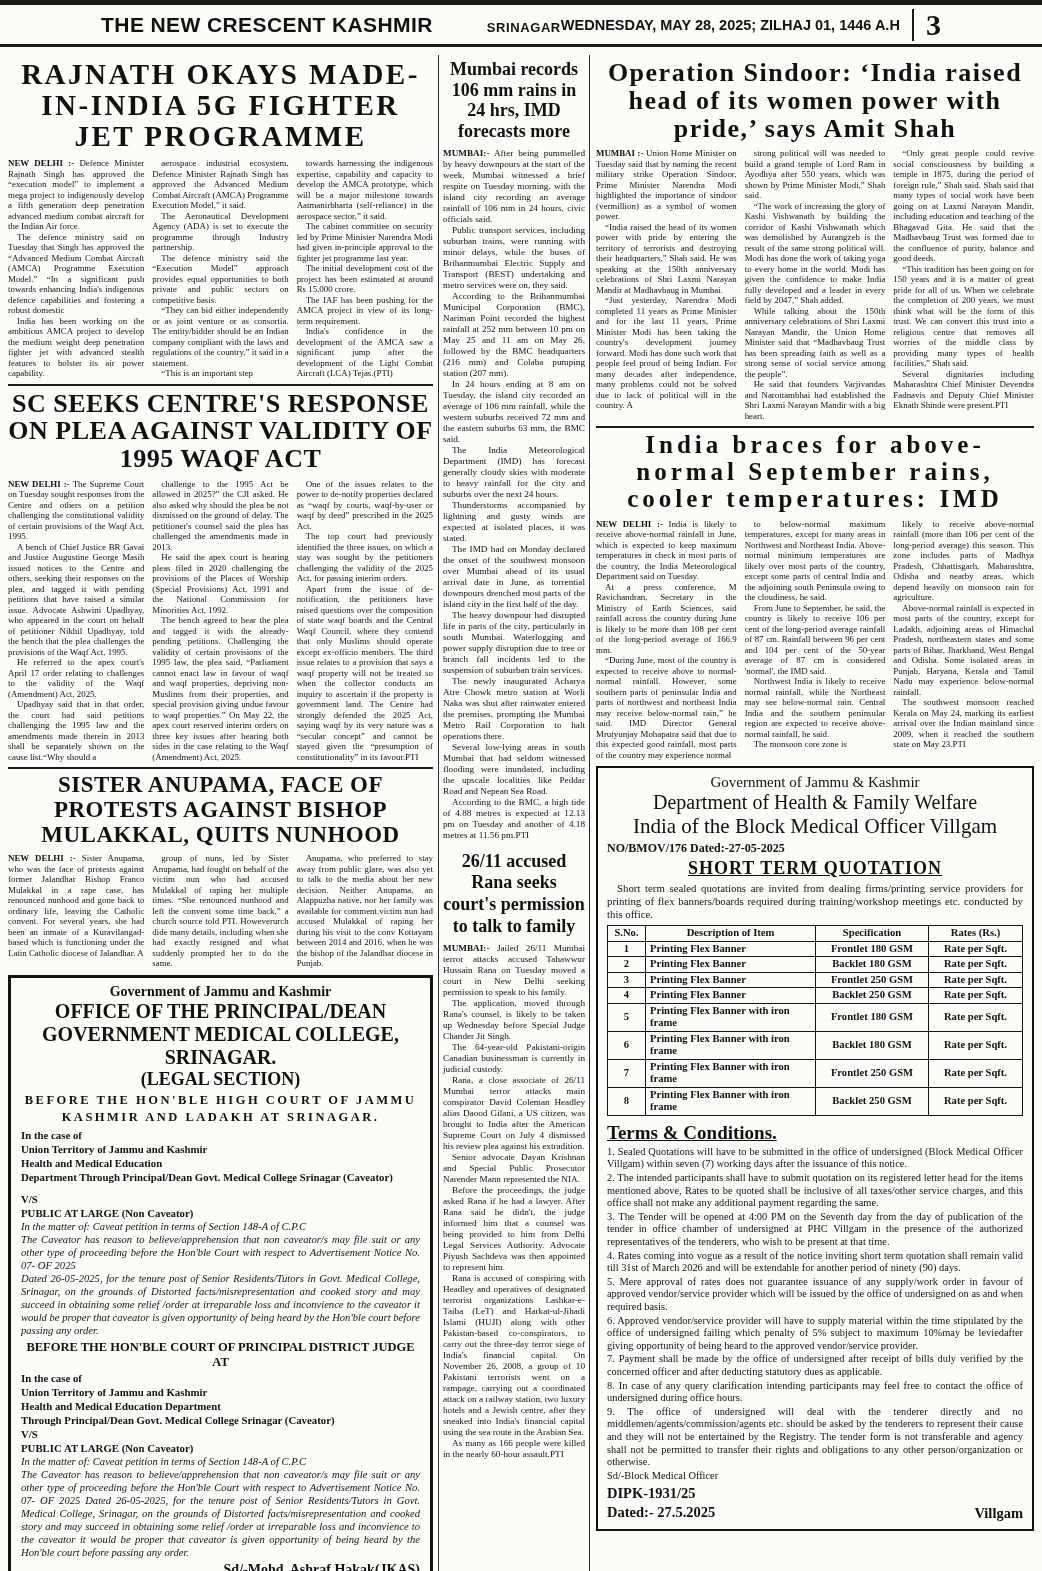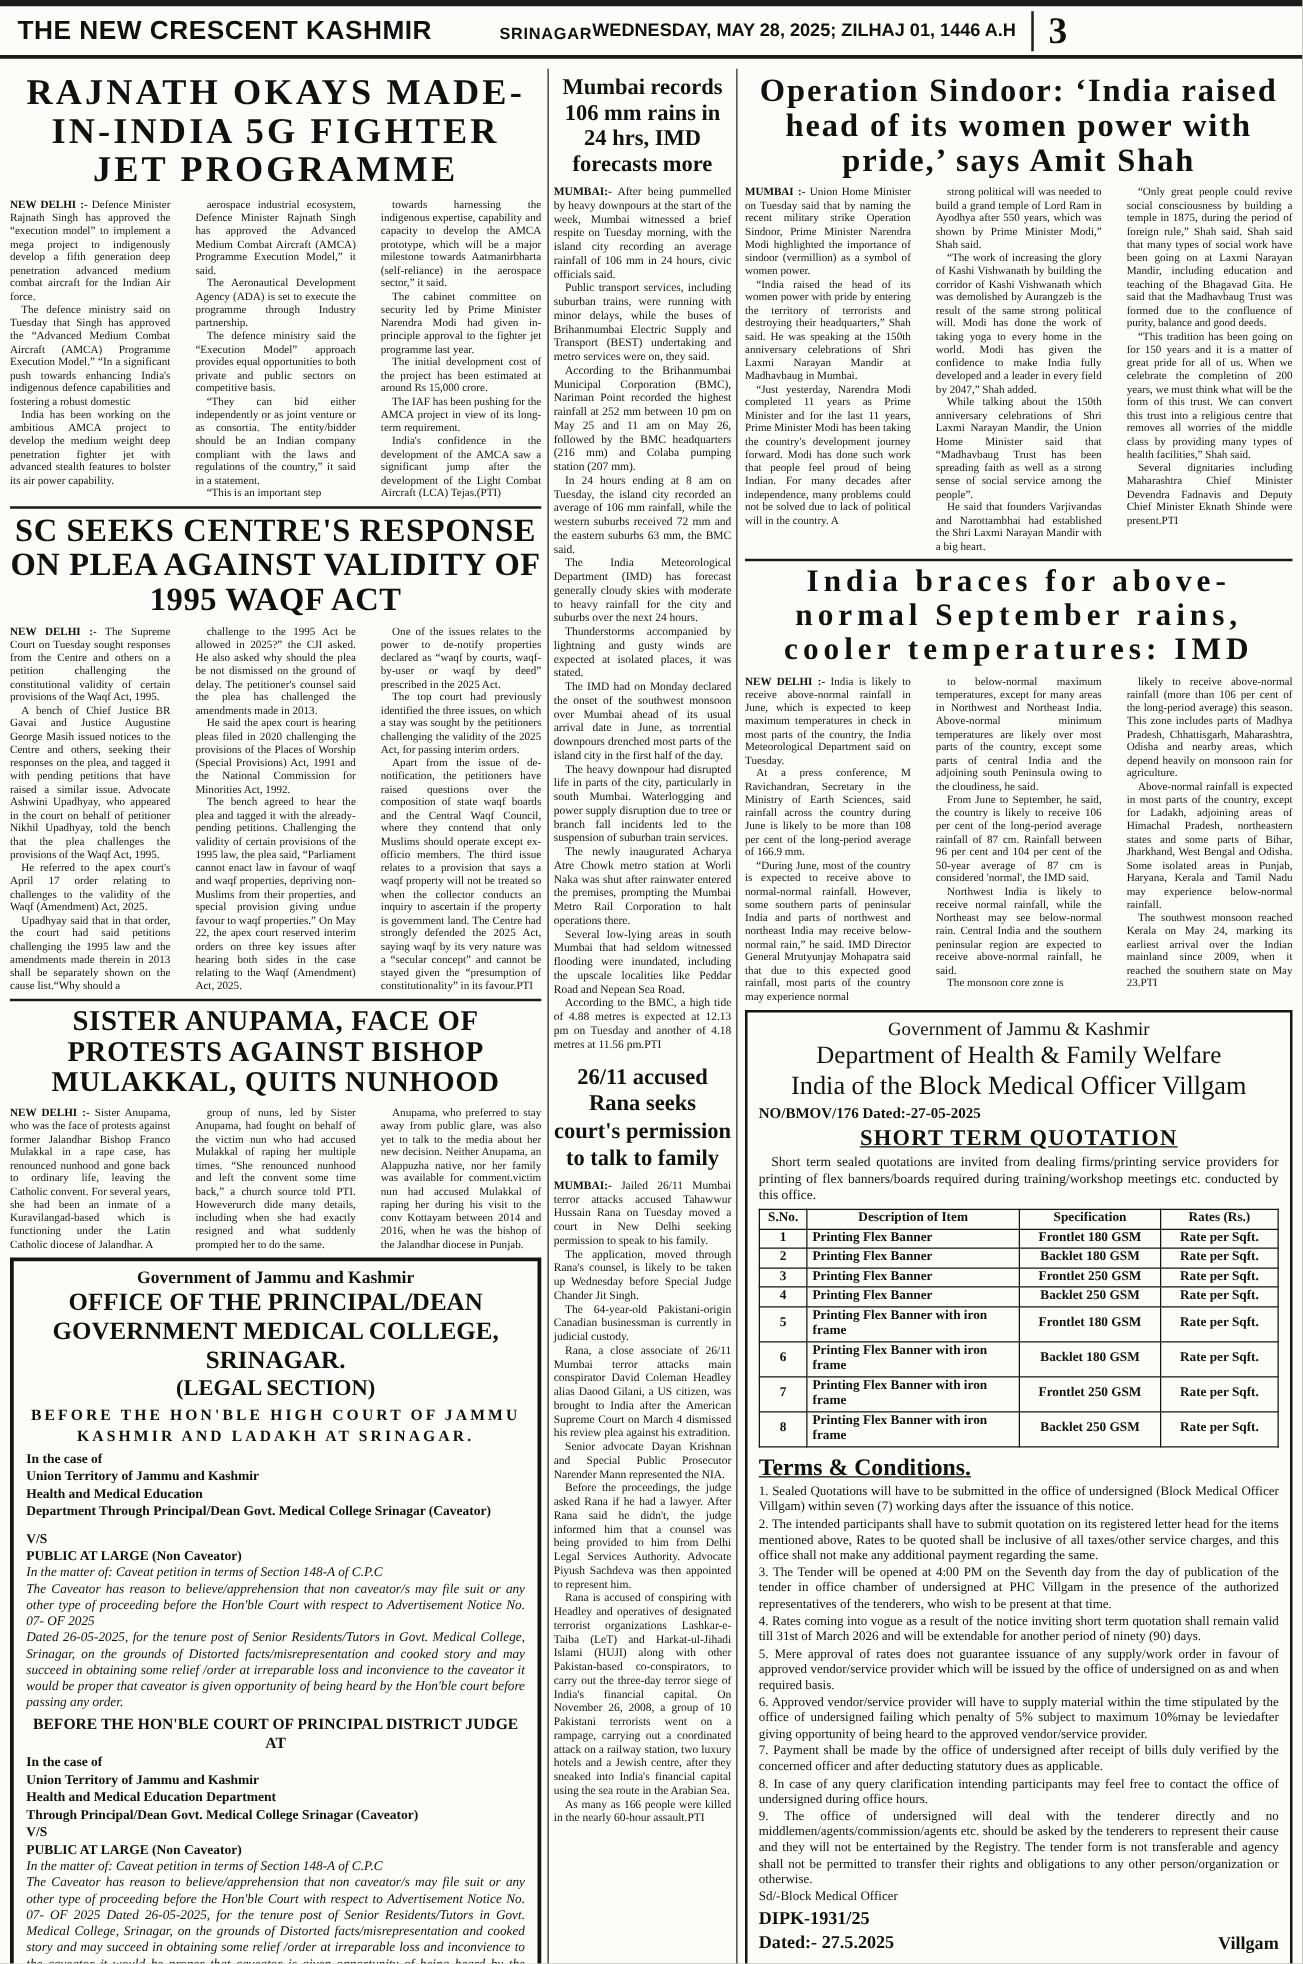--- a/index.html
+++ b/index.html
@@ -6,21 +6,21 @@
   html,body { background:#9a9a9a; }
   .page {
     width:1042px; height:1571px; margin:0 auto; position:relative;
     background:#fcfcf9; color:#111;
     font-family:"Liberation Serif", serif;
     border-top:5px solid #1b1b1b;
     overflow:hidden;
   }
   
   .masthead {
-    display:flex; justify-content:flex-start; align-items:center;
+    display:flex; justify-content:center; align-items:center;
     padding:5px 14px 4px 14px; border-bottom:3px solid #1b1b1b; height:42px;
   }
   .mast-left { display:flex; align-items:baseline; gap:10px; }
   .mast-title { font-family:"Liberation Sans", sans-serif; font-weight:bold; font-size:21px; letter-spacing:.4px; }
   .mast-city  { font-family:"Liberation Sans", sans-serif; font-weight:bold; font-size:13px; letter-spacing:.6px;margin-left:44px; }
   .mast-right { display:flex; align-items:center; }
   .mast-date  { font-family:"Liberation Sans", sans-serif; font-weight:bold; font-size:14.5px; }
   .mast-sep   { width:2px; height:32px; background:#1b1b1b; margin:0 12px; }
   .mast-page  { font-size:30px; font-weight:bold; line-height:1; }
   
@@ -32,21 +32,21 @@
   .hrule { border-top:2px solid #1b1b1b; margin:5px 0 4px 0; }
   
   .headline { font-weight:bold; text-align:center; line-height:1.07; margin:2px 0 6px 0; }
   .h-rajnath  { font-size:29px; letter-spacing:2.5px; }
   .h-waqf     { font-size:26px; letter-spacing:.5px; }
   .h-anupama  { font-size:23px; letter-spacing:.5px; }
   .h-sindoor  { font-size:26px; letter-spacing:1.5px; }
   .h-imd      { font-size:25px; letter-spacing:4px; }
   .h-mumbai   { font-size:18px; line-height:1.15; }
   .h-rana     { font-size:18px; line-height:1.2; margin:10px 0 6px 0; }
-  .cols { display:flex; gap:20px; }
+  .cols { display:flex; gap:8px; }
   .col  { flex:1; min-width:0; }
   .para { font-size:8.9px; line-height:10.5px; text-align:justify; text-indent:9px; }
   .plist .para { margin:0; }
   .lead { text-indent:0; }
   .dateline { font-weight:bold; }
   .band-mid .para { font-size:9.2px; line-height:11px; }
   
   .notice { border:3px solid #141414; background:#fcfcf9; }
   .gmc { margin-top:6px; padding:6px 10px 8px 10px; }
   .g-org   { text-align:center; font-weight:bold; font-size:14px; }
@@ -237,21 +237,21 @@
             <p class="para">According to the BMC, a high tide of 4.88 metres is expected at 12.13 pm on Tuesday and another of 4.18 metres at 11.56 pm.PTI</p>
           </div>
       </article>
 
       <article>
         <h2 class="headline h-rana">26/11 accused Rana seeks court's permission to talk to family</h2>
         <p class="para lead"><b class="dateline">MUMBAI:-</b><span> Jailed 26/11 Mumbai terror attacks accused Tahawwur Hussain Rana on Tuesday moved a court in New Delhi seeking permission to speak to his family.</span></p>
         <div class="plist">
             <p class="para">The application, moved through Rana's counsel, is likely to be taken up Wednesday before Special Judge Chander Jit Singh.</p>
             <p class="para">The 64-year-old Pakistani-origin Canadian businessman is currently in judicial custody.</p>
-            <p class="para">Rana, a close associate of 26/11 Mumbai terror attacks main conspirator David Coleman Headley alias Daood Gilani, a US citizen, was brought to India after the American Supreme Court on March 4 dismissed his review plea against his extradition.</p>
+            <p class="para">Rana, a close associate of 26/11 Mumbai terror attacks main conspirator David Coleman Headley alias Daood Gilani, a US citizen, was brought to India after the American Supreme Court on July 4 dismissed his review plea against his extradition.</p>
             <p class="para">Senior advocate Dayan Krishnan and Special Public Prosecutor Narender Mann represented the NIA.</p>
             <p class="para">Before the proceedings, the judge asked Rana if he had a lawyer. After Rana said he didn't, the judge informed him that a counsel was being provided to him from Delhi Legal Services Authority. Advocate Piyush Sachdeva was then appointed to represent him.</p>
             <p class="para">Rana is accused of conspiring with Headley and operatives of designated terrorist organizations Lashkar-e-Taiba (LeT) and Harkat-ul-Jihadi Islami (HUJI) along with other Pakistan-based co-conspirators, to carry out the three-day terror siege of India's financial capital. On November 26, 2008, a group of 10 Pakistani terrorists went on a rampage, carrying out a coordinated attack on a railway station, two luxury hotels and a Jewish centre, after they sneaked into India's financial capital using the sea route in the Arabian Sea.</p>
             <p class="para">As many as 166 people were killed in the nearly 60-hour assault.PTI</p>
           </div>
       </article>
 
     </section>
 
     <section class="band band-right">

